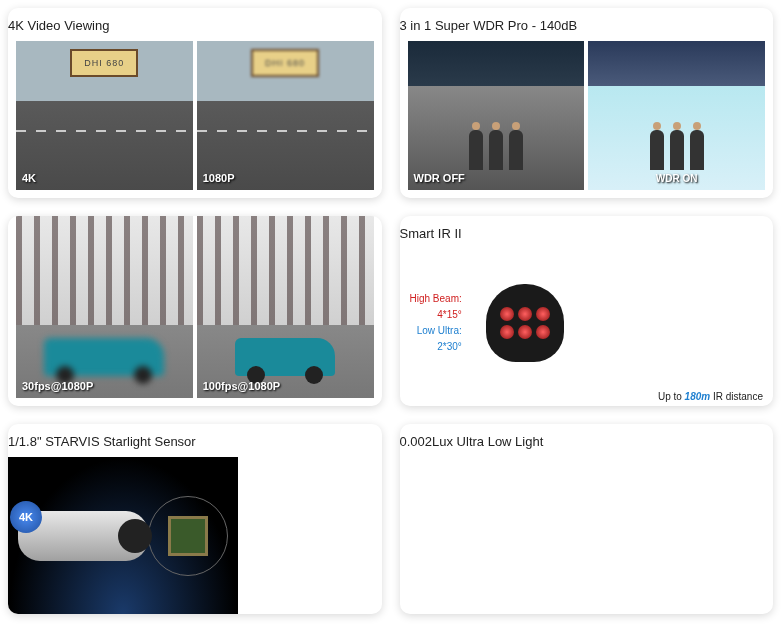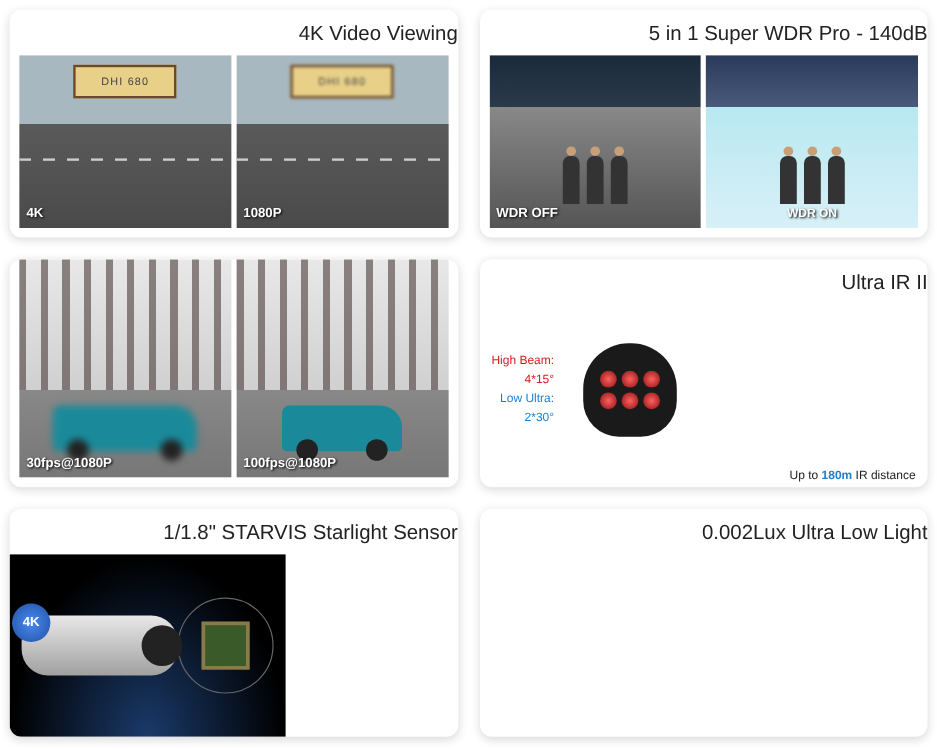--- a/index.html
+++ b/index.html
@@ -18,22 +18,22 @@
 .card {
   background: #fff;
   border-radius: 10px;
   box-shadow: 0 2px 8px rgba(0,0,0,0.15);
   overflow: hidden;
   display: flex;
   flex-direction: column;
   height: 190px;
 }
 .card-title {
-  text-align: right;
-  font-size: 17px;
+  text-align: left;
+  font-size: 13px;
   font-weight: 500;
   padding: 10px 0 8px;
   color: #222;
 }
 .card-body {
   flex: 1;
   display: flex;
   position: relative;
   padding: 0 8px 8px;
   gap: 4px;
@@ -67,21 +67,21 @@
 .scene-road {
   background: linear-gradient(to bottom, #a8b8c0 0%, #a8b8c0 40%, #5a5a5a 40%, #4a4a4a 100%);
   height: 100%;
   position: relative;
 }
 .plate {
   position: absolute;
   top: 8px;
   left: 50%;
   transform: translateX(-50%);
-  width: 86px;
+  width: 68px;
   height: 28px;
   background: #e8d088;
   border: 2px solid #6a4a2a;
   display: flex;
   align-items: center;
   justify-content: center;
   font-size: 9px;
   color: #444;
   letter-spacing: 1px;
 }
@@ -209,21 +209,21 @@
   background: linear-gradient(to bottom, #0a2a4a 0%, #1a3a5a 60%, #2a5a2a 60%, #3a6a3a 100%);
   position: relative;
 }
 .ir-caption {
   position: absolute;
   right: 10px;
   bottom: 4px;
   font-size: 10px;
   color: #222;
 }
-.ir-caption .hl { color: #2080d0; font-weight: bold; }
+.ir-caption .hl { color: #2080d0; font-weight: bold; font-style: italic; }
 
 .starvis-body {
   height: 100%;
   background: radial-gradient(ellipse at center bottom, #1a3a6a 0%, #000 70%);
   position: relative;
   display: flex;
   align-items: center;
   justify-content: space-around;
   padding: 10px;
 }
@@ -315,21 +315,21 @@
         <div class="scene-road">
           <div class="plate blurry">DHI 680</div>
           <div class="road-lines"></div>
         </div>
         <div class="badge">1080P</div>
       </div>
     </div>
   </div>
 
   <div class="card">
-    <div class="card-title">5 in 1 Super WDR Pro - 140dB</div>
+    <div class="card-title">3 in 1 Super WDR Pro - 140dB</div>
     <div class="card-body">
       <div class="half">
         <div class="scene-lobby dark">
           <div class="people">
             <div class="person"></div>
               <div class="person"></div>
               <div class="person"></div>
           </div>
         </div>
         <div class="badge">WDR OFF</div>
@@ -360,21 +360,21 @@
         <div class="scene-car">
           <div class="trees"></div>
           <div class="car"></div>
         </div>
         <div class="badge">100fps@1080P</div>
       </div>
     </div>
   </div>
 
   <div class="card">
-    <div class="card-title">Ultra IR II</div>
+    <div class="card-title">Smart IR II</div>
     <div class="ir-body" style="flex:1;position:relative;">
       <div class="ir-labels">
         <div class="hb">High Beam:</div>
         <div class="hb">4*15°</div>
         <div class="lb">Low Ultra:</div>
         <div class="lb">2*30°</div>
       </div>
       <div class="ir-cam">
         <div class="ir-led"></div>
           <div class="ir-led"></div>

